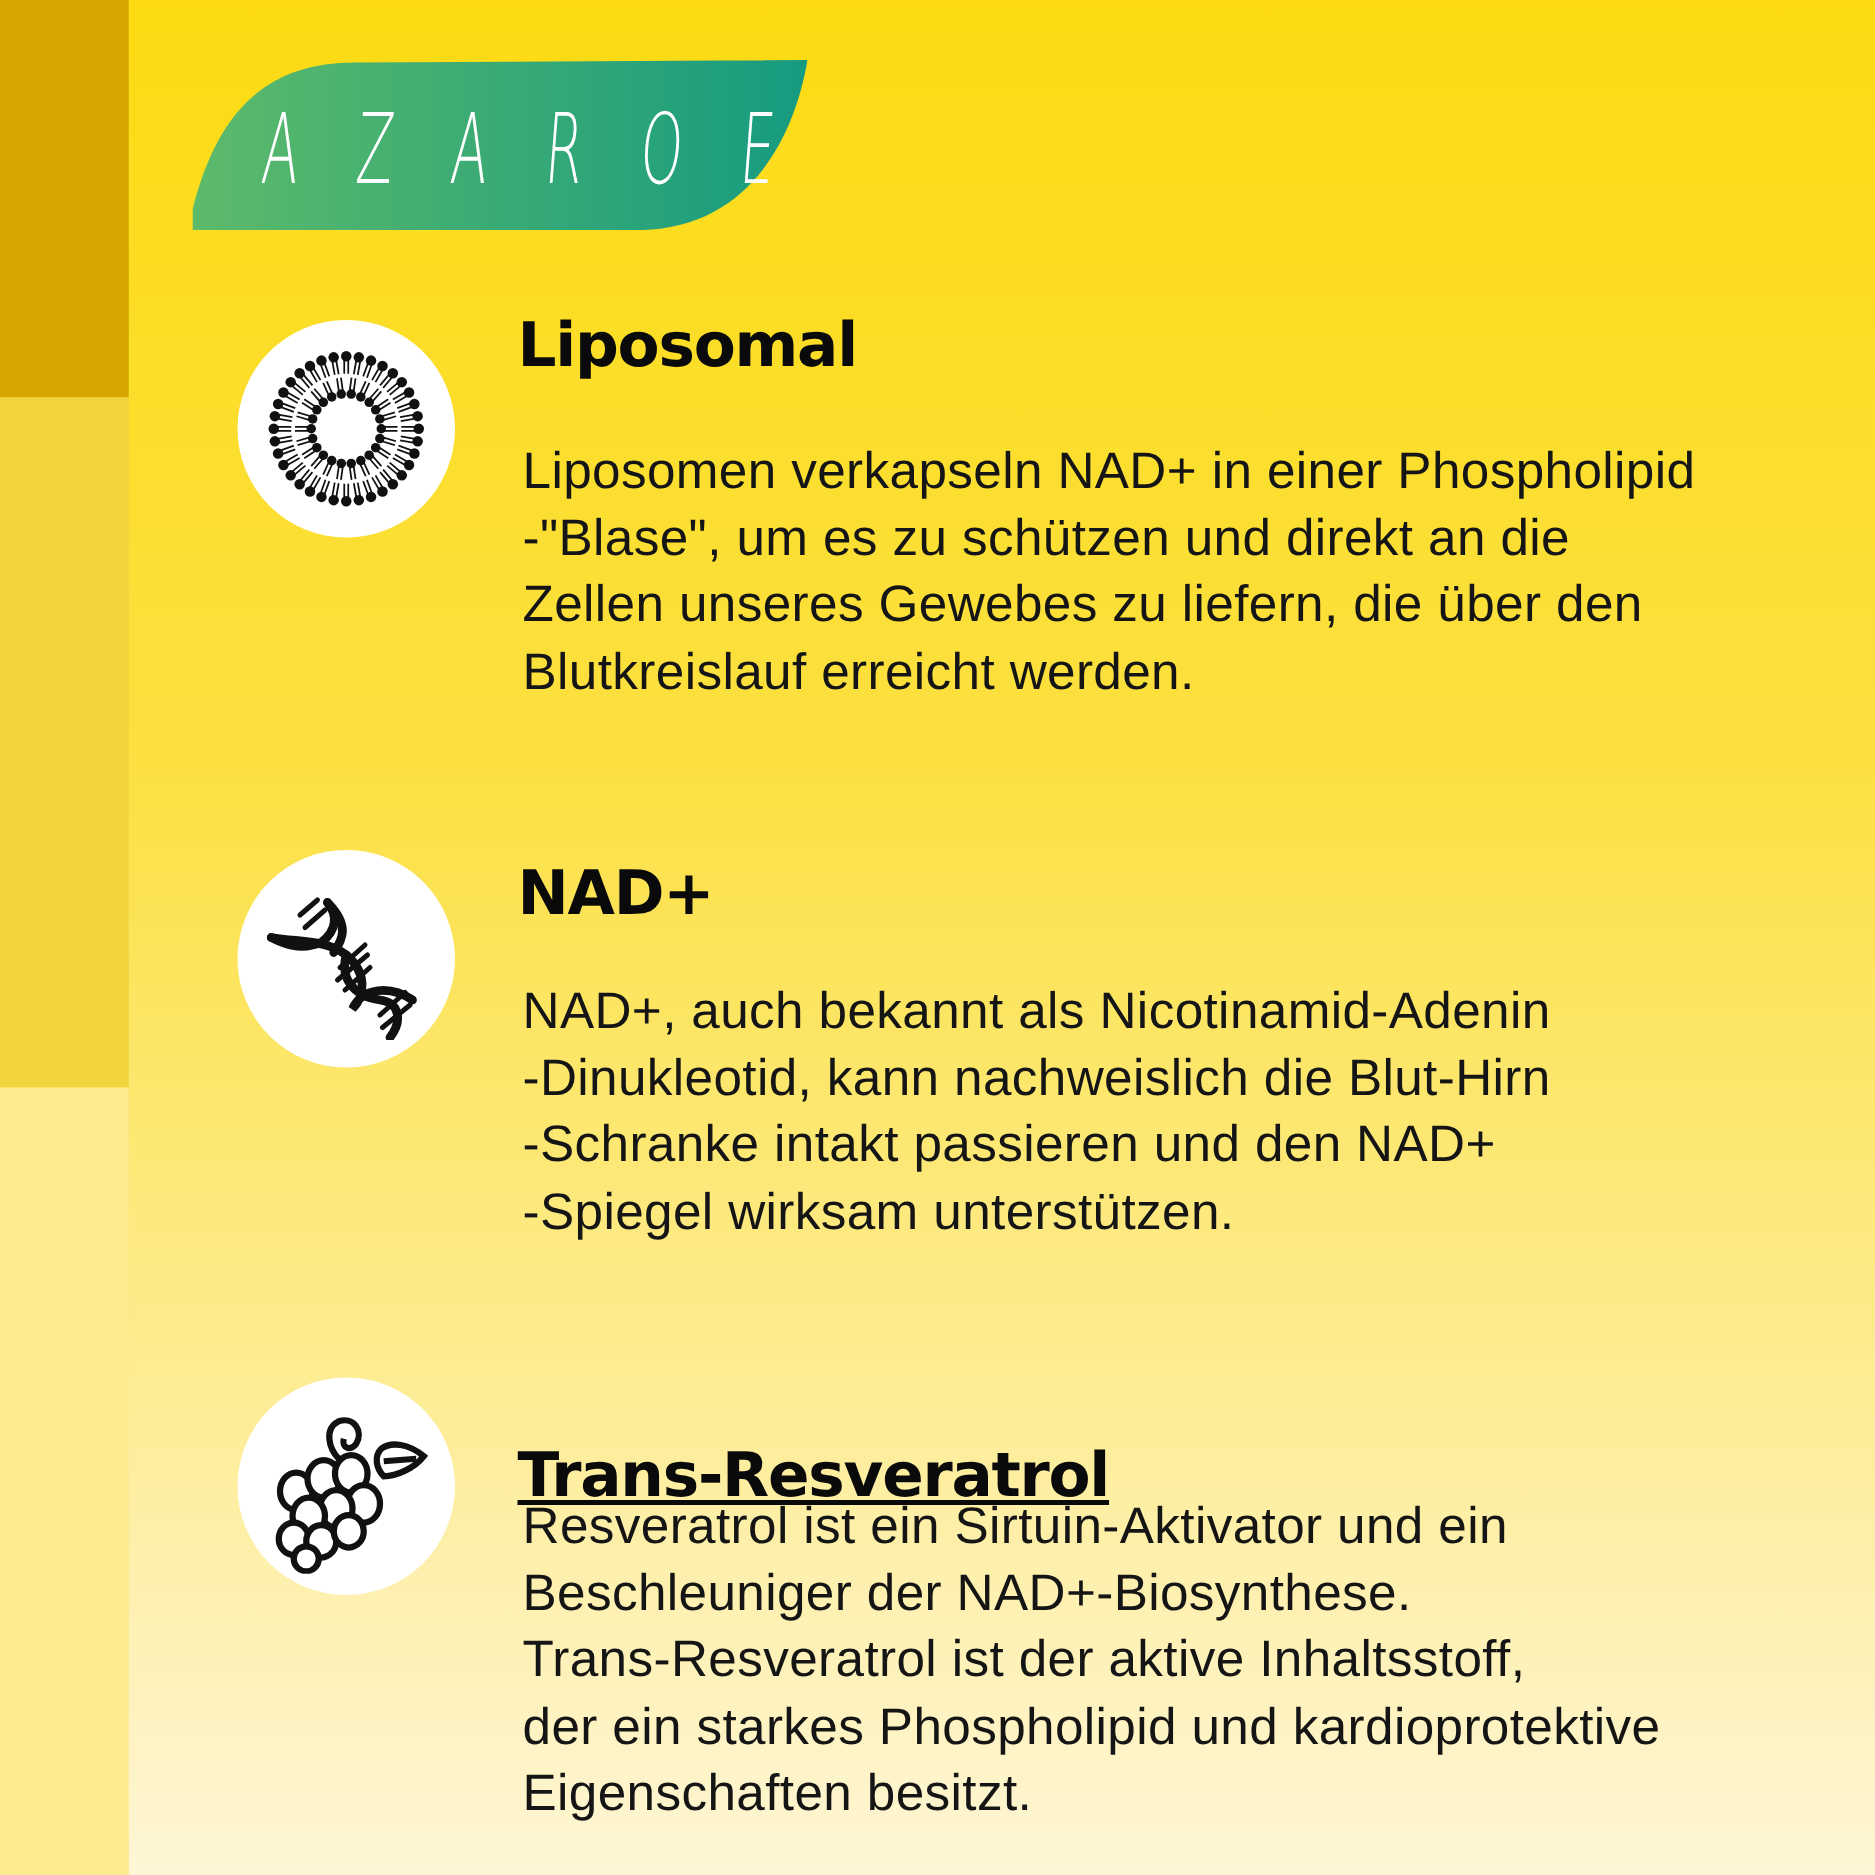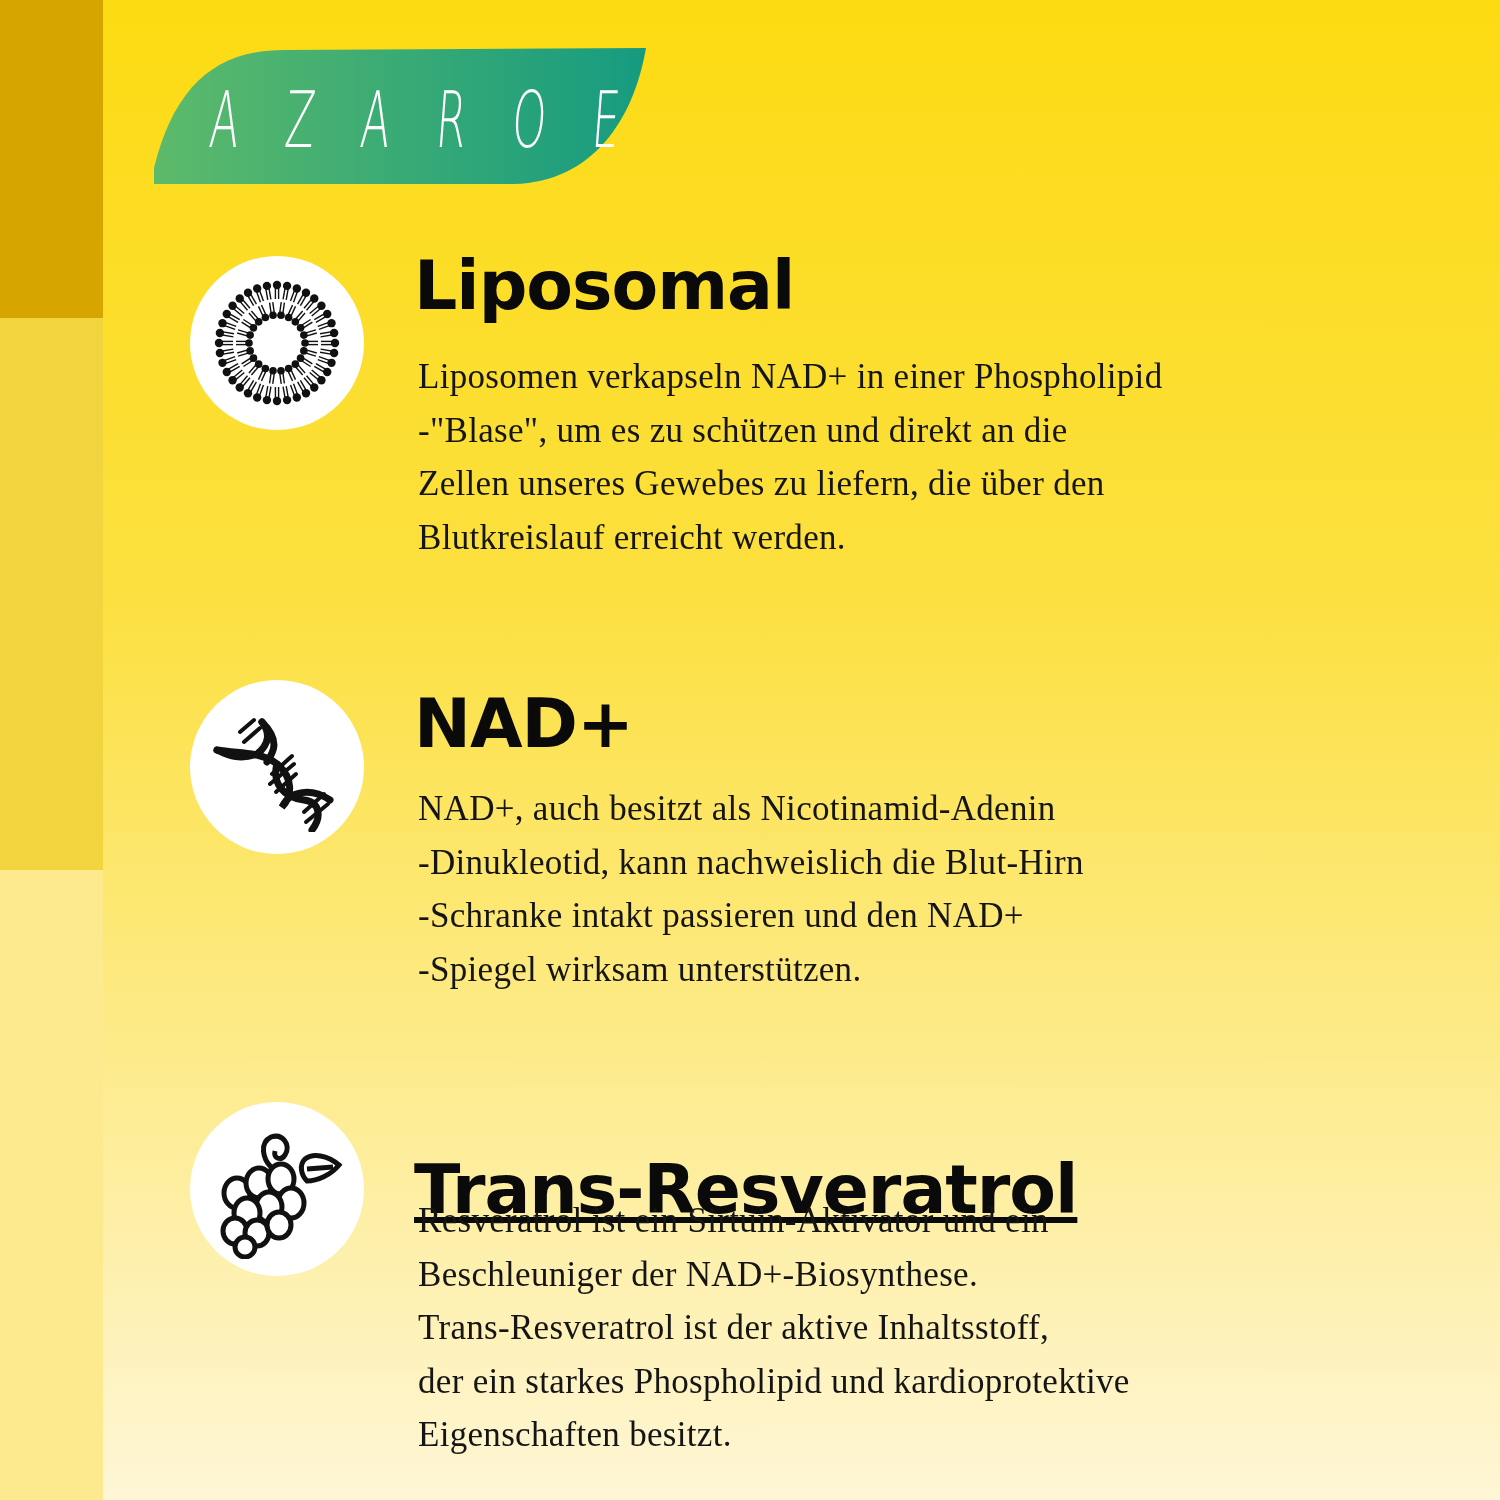--- a/index.html
+++ b/index.html
@@ -28,25 +28,25 @@
     .logo-text span { display: inline-block; }
 
     .icon-circle {
       position: absolute; left: 190px; width: 174px; height: 174px;
       border-radius: 50%; background: #fff;
       display: flex; align-items: center; justify-content: center;
     }
     .heading {
       position: absolute; left: 414px; margin: 0;
       font-family: "DejaVu Sans", sans-serif; font-weight: bold;
-      font-size: 68px; letter-spacing: -1px; line-height: 1; color: #0a0a0a;
+      font-size: 49px; letter-spacing: -1px; line-height: 1; color: #0a0a0a;
     }
     .para {
       position: absolute; left: 418px; margin: 0;
-      font-family: Liberation Serif, serif; font-size: 35px;
+      font-family: Liberation Sans, sans-serif; font-size: 41px;
       line-height: 53.5px; color: #151515; white-space: pre-line;
       letter-spacing: 0.3px;
     }
   </style>
 </head>
 <body>
 
 <div class="strip s1"></div>
 <div class="strip s2"></div>
 <div class="strip s3"></div>
@@ -268,21 +268,21 @@
       <line x1="32" y1="40" x2="48" y2="26"></line>
       <line x1="60" y1="72" x2="80" y2="54"></line>
       <line x1="58" y1="82" x2="82" y2="62"></line>
       <line x1="64" y1="90" x2="84" y2="72"></line>
       <line x1="92" y1="110" x2="112" y2="92"></line>
       <line x1="94" y1="120" x2="116" y2="102"></line>
     </g>
   </svg>
 </div>
 <h2 class="heading" style="top:690px;">NAD+</h2>
-<p class="para" style="top:782px;">NAD+, auch besitzt als Nicotinamid-Adenin
+<p class="para" style="top:782px;">NAD+, auch bekannt als Nicotinamid-Adenin
 -Dinukleotid, kann nachweislich die Blut-Hirn
 -Schranke intakt passieren und den NAD+
 -Spiegel wirksam unterstützen.</p>
 
 <div class="icon-circle" style="top:1102px;">
   <svg width="140" height="140" viewBox="0 0 140 140">
     <g fill="#fff" stroke="#111" stroke-width="5">
       <path d="M 64 48 C 56 40 52 24 64 18 C 76 14 84 26 78 36 C 74 42 66 40 68 32" fill="none"></path>
       <path d="M 98 40 C 106 34 120 36 132 46 C 124 56 110 62 100 62 C 94 56 92 46 98 40 Z"></path>
       <path d="M 100 50 L 126 48" fill="none"></path>

